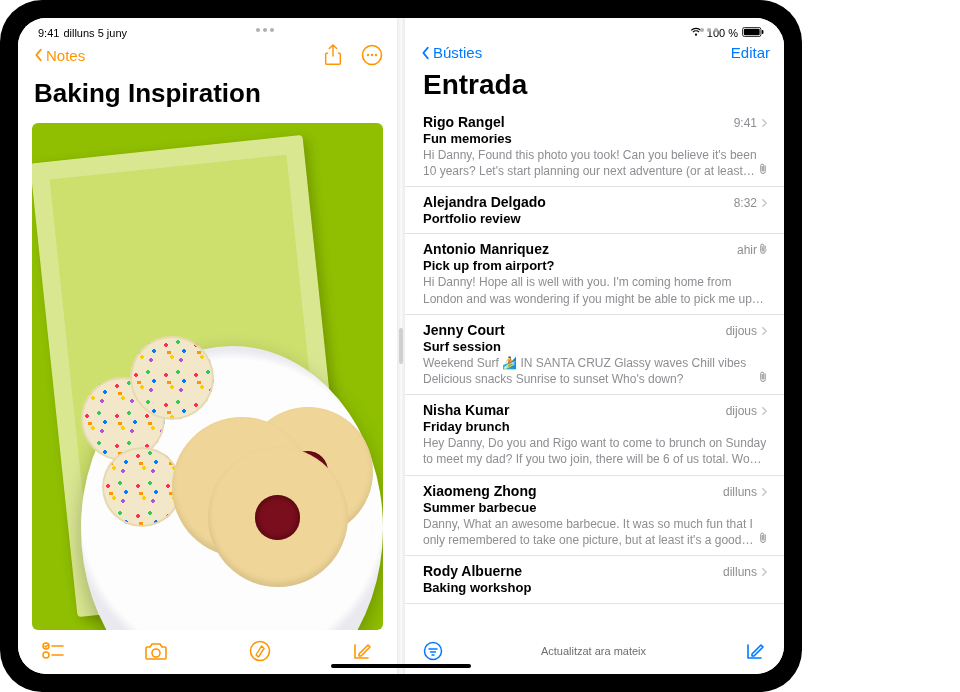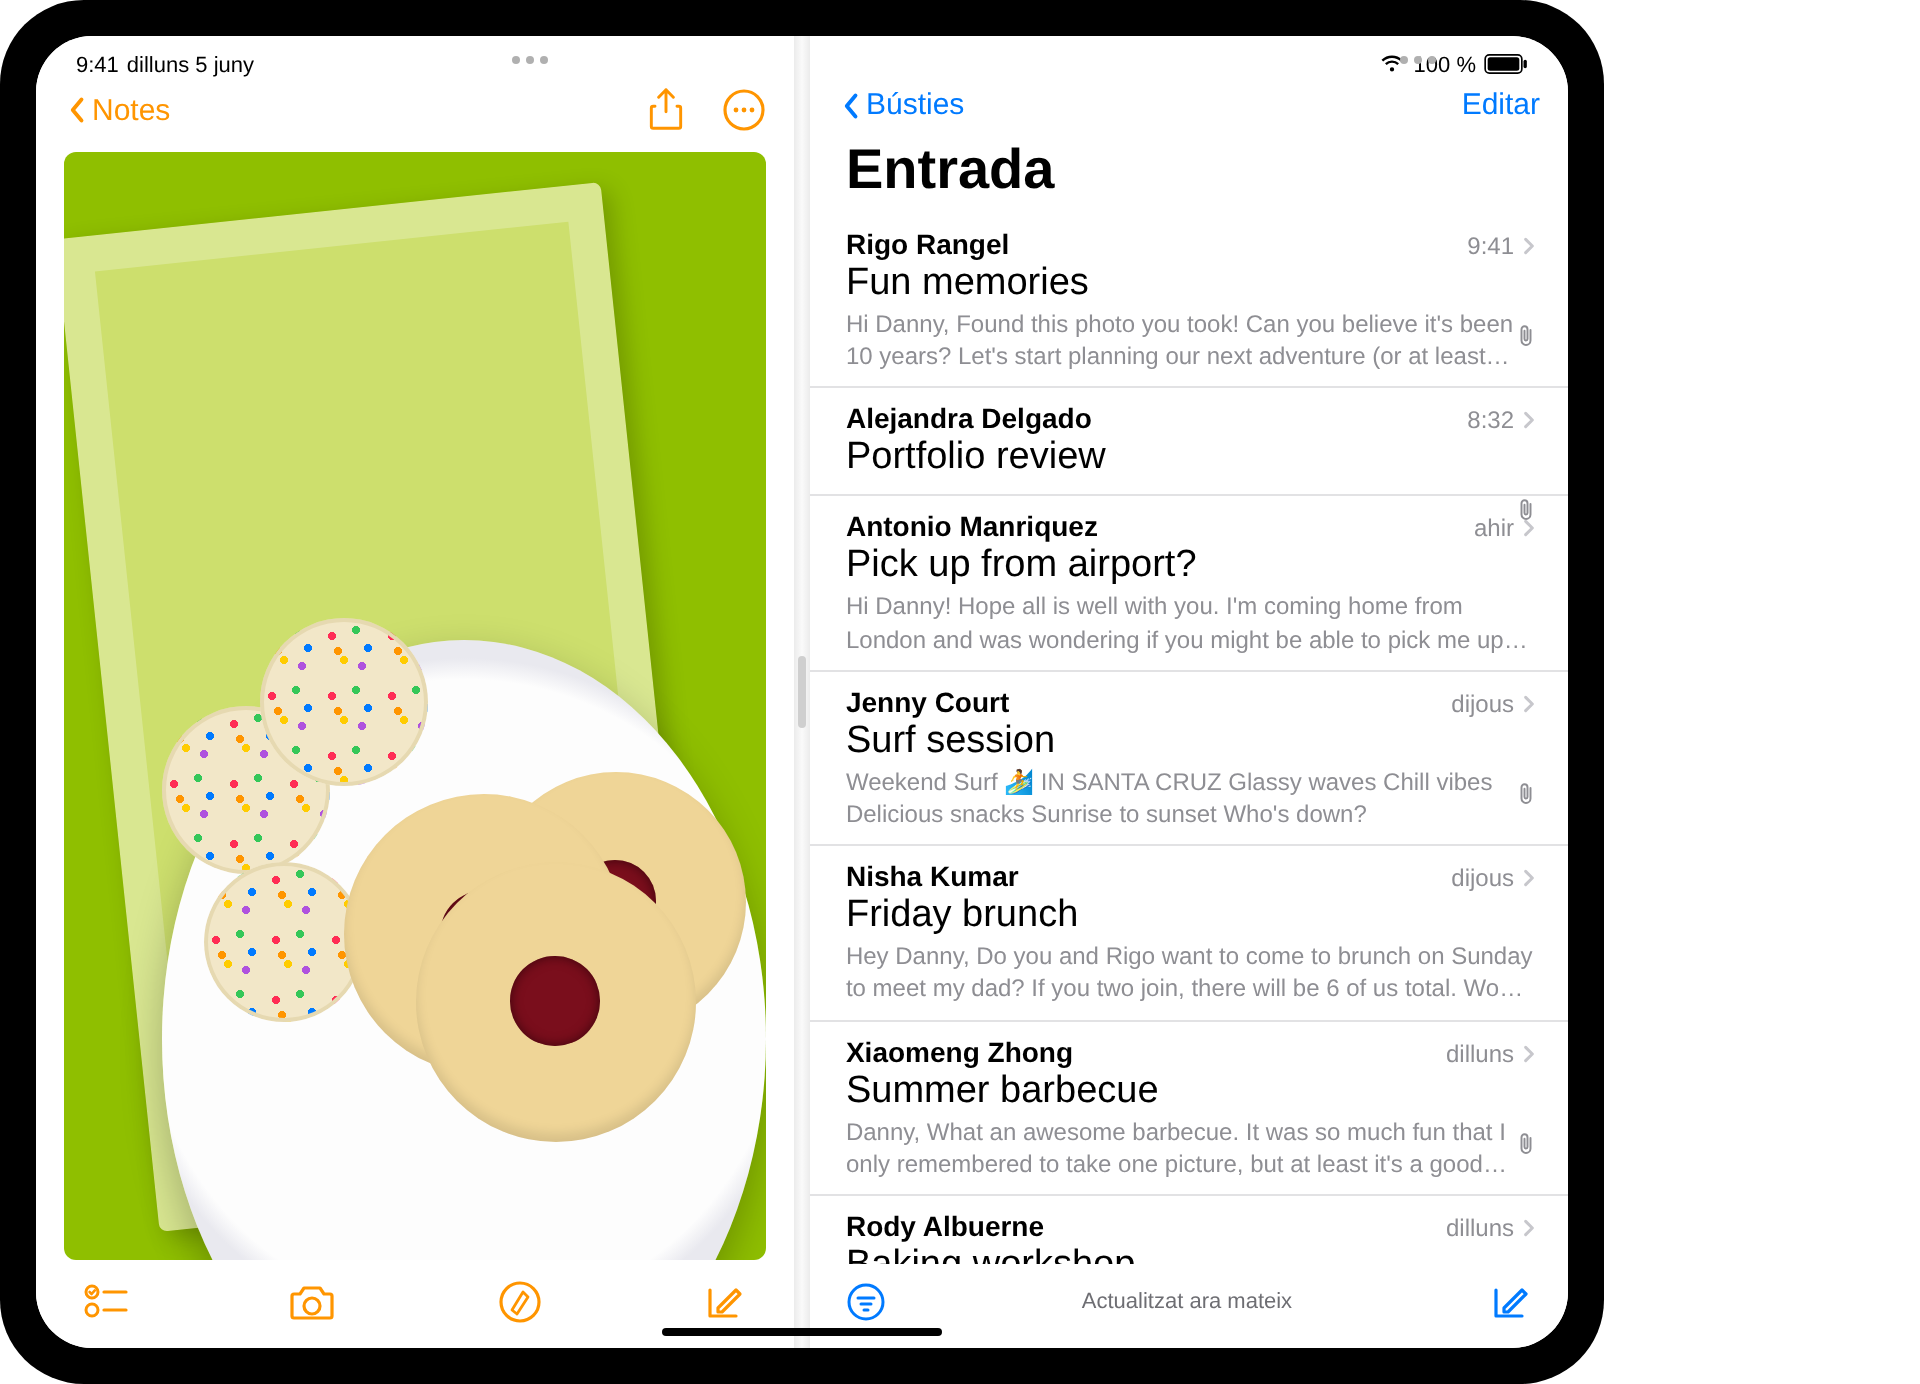--- a/index.html
+++ b/index.html
@@ -156,21 +156,21 @@
   .mail-list { flex:1; overflow:hidden; }
   .mail-row {
     padding: 7px 16px 7px 18px;
     border-bottom: 0.5px solid #e2e2e4;
     position:relative;
   }
   .mail-row .row-head { display:flex; justify-content:space-between; align-items:baseline; }
   .mail-row .sender { font-size:14px; font-weight:700; }
   .mail-row .time { font-size:12px; color:#8e8e93; display:flex; align-items:center; gap:4px;}
   .mail-row .time svg { width:7px; height:10px; }
-  .mail-row .subject { font-size:19px; font-weight:400; margin-top:1px; }
+  .mail-row .subject { font-size:13px; font-weight:700; margin-top:1px; }
   .mail-row .preview {
     font-size:12px; color:#8e8e93; line-height:1.35;
     display:-webkit-box; -webkit-line-clamp:2; -webkit-box-orient:vertical;
     overflow:hidden; margin-top:1px;
   }
   .mail-row .attach { position:absolute; right:16px; top:54px; color:#8e8e93;}
   .mail-row .attach svg{ width:10px; height:12px;}
 
   .mail-bottom {
     display:flex; align-items:center; justify-content:space-between;
@@ -245,20 +245,21 @@
             <span class="ico">
               <svg width="22" height="22" viewBox="0 0 22 22">
                   <circle cx="11" cy="11" r="9.5" fill="none" stroke="#ff9500" stroke-width="1.6"></circle>
                   <circle cx="7" cy="11" r="1.2" fill="#ff9500"></circle>
                   <circle cx="11" cy="11" r="1.2" fill="#ff9500"></circle>
                   <circle cx="15" cy="11" r="1.2" fill="#ff9500"></circle>
                 </svg>
             </span>
           </div>
         </div>
+        <div class="notes-title">Baking Inspiration</div>
         <div class="notes-photo-wrap">
           <div class="notes-photo">
             <div class="napkin"></div>
             <div class="plate"></div>
             <div class="cookie sprinkle c1"></div>
             <div class="cookie sprinkle c2"></div>
             <div class="cookie sprinkle c3"></div>
             <div class="cookie jam c6"></div>
             <div class="cookie jam c4"></div>
             <div class="cookie jam c5"></div>

